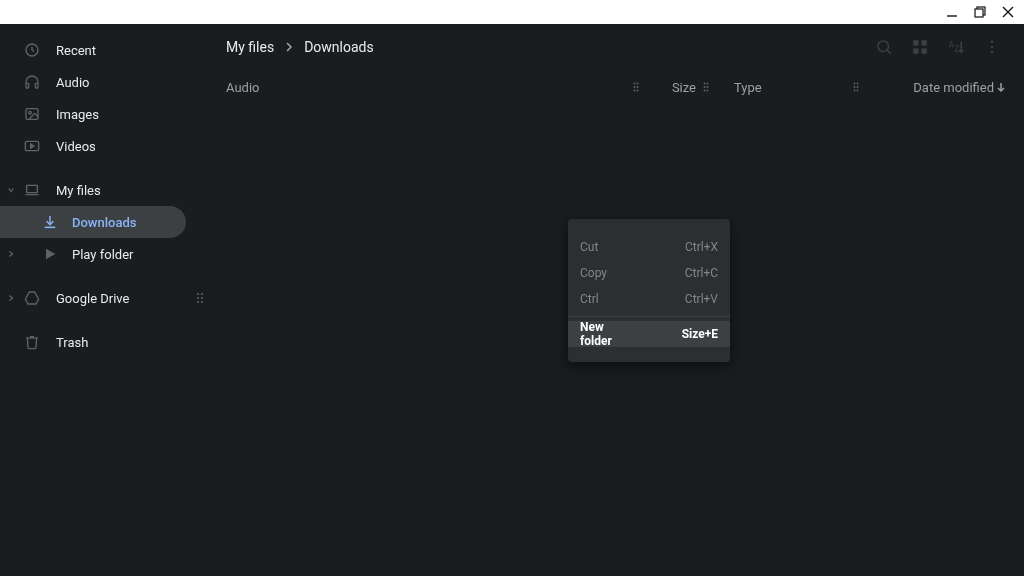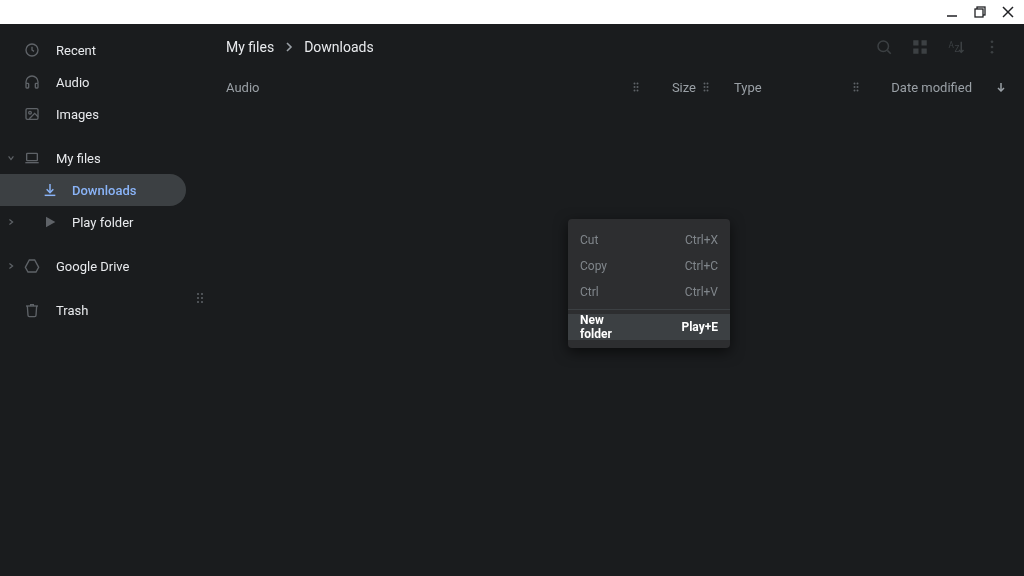--- a/index.html
+++ b/index.html
@@ -128,38 +128,38 @@
     display: flex;
     align-items: center;
     height: 34px;
     padding: 0 18px;
     color: #9aa0a6;
     font-size: 13px;
   }
   .col-name { flex: 1; display:flex; align-items:center; }
   .col-size { width: 50px; text-align: right; }
   .col-type { width: 130px; padding-left: 18px; }
-  .col-date { width: 140px; display:flex; align-items:center; justify-content:flex-end; gap:24px; }
+  .col-date { width: 140px; display:flex; align-items:center; justify-content:flex-end; gap:2px; }
   .grip {
     width: 8px; height: 12px;
     color: #5f6368;
     display:flex;align-items:center;justify-content:center;
     margin: 0 6px;
   }
 
   
   .context-menu {
     position: absolute;
     left: 360px;
     top: 195px;
     width: 162px;
     background: #2d2e30;
     border-radius: 4px;
     box-shadow: 0 4px 14px rgba(0,0,0,0.6);
-    padding: 8px 0;
+    padding: 15px 0;
   }
   .menu-item {
     display: flex;
     align-items: center;
     justify-content: space-between;
     height: 26px;
     padding: 0 12px;
     font-size: 12px;
     cursor: pointer;
   }
@@ -223,20 +223,29 @@
       <span class="icon">
         <svg width="16" height="16" viewBox="0 0 24 24" fill="none" stroke="currentColor" stroke-width="2">
             <rect x="3" y="4" width="18" height="16" rx="2"></rect>
             <circle cx="9" cy="10" r="2"></circle>
             <path d="M21 16l-5-5-8 8"></path>
           </svg>
       </span>
       <span class="label">Images</span>
     </div>
 
+    <div class="side-item">
+      <span class="icon">
+        <svg width="16" height="16" viewBox="0 0 24 24" fill="none" stroke="currentColor" stroke-width="2">
+            <rect x="2" y="5" width="20" height="14" rx="2"></rect>
+            <polygon points="10 9 15 12 10 15" fill="currentColor"></polygon>
+          </svg>
+      </span>
+      <span class="label">Videos</span>
+    </div>
 
     <div class="gap"></div>
 
     <div class="side-item">
       <span class="chev">
         <svg width="8" height="8" viewBox="0 0 10 10">
             <polyline points="2 3 5 7 8 3" fill="none" stroke="currentColor" stroke-width="1.5"></polyline>
           </svg>
       </span>
       <span class="icon">
@@ -418,18 +427,18 @@
         <span>Copy</span>
         <span class="shortcut">Ctrl+C</span>
       </div>
       <div class="menu-item disabled">
         <span>Ctrl</span>
         <span class="shortcut">Ctrl+V</span>
       </div>
       <div class="menu-sep"></div>
       <div class="menu-item hover">
         <span>New folder</span>
-        <span class="shortcut">Play+E</span>
+        <span class="shortcut">Size+E</span>
       </div>
     </div>
 
   </div>
 </div>
 
 </body></html>

